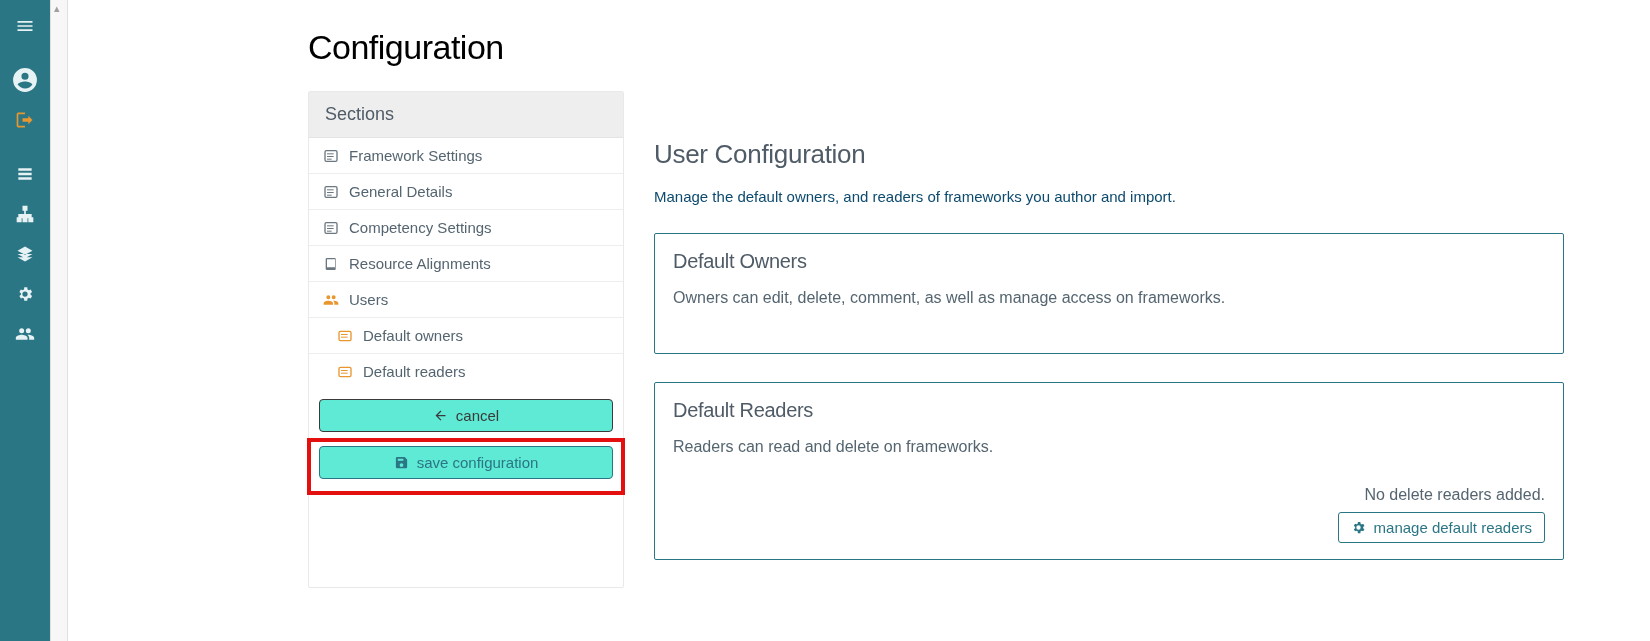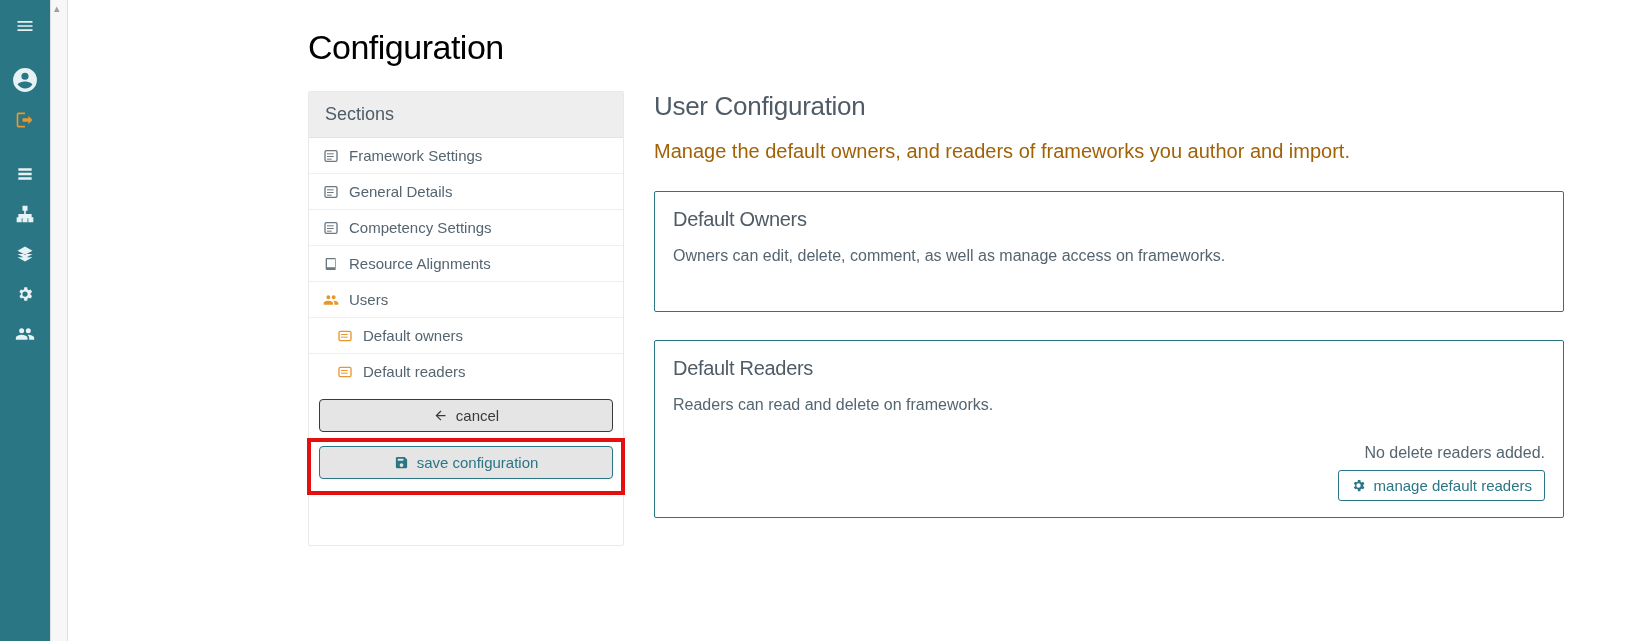--- a/index.html
+++ b/index.html
@@ -30,30 +30,30 @@
   .panel-header { background: #eeeeee; padding: 12px 16px; font-size: 18px; color: #4f5b66; font-weight: 500; border-bottom: 1px solid #e3e3e3;}
   .panel-list { list-style: none; }
   .panel-list li { padding: 9px 14px; border-bottom: 1px solid #eeeeee; display: flex; align-items: center; gap: 10px; font-size: 15px; color: #556570; cursor: pointer; }
   .panel-list li.sub { padding-left: 28px; }
   .panel-list li:last-of-type { border-bottom: none; }
   .panel-list .mi-icon { width: 16px; height: 16px; display:inline-flex; align-items:center; justify-content:center; }
   .panel-list .mi-icon svg { width: 16px; height: 16px; fill: #6c777f; }
   .panel-list .mi-icon.accent svg { fill: #e8972e; }
 
   .btn-row { padding: 10px 10px; }
-  .btn { width: 100%; padding: 7px 0; border-radius: 4px; font-size: 15px; display: flex; align-items: center; justify-content: center; gap: 8px; cursor: pointer; background: #e5e5e5; }
+  .btn { width: 100%; padding: 7px 0; border-radius: 4px; font-size: 15px; display: flex; align-items: center; justify-content: center; gap: 8px; cursor: pointer; background: #5eead4; }
   .btn.cancel { border: 1px solid #3a3a3a; color: #3a3a3a; }
   .btn.save { border: 1px solid #2b7685; color: #2b7685; }
   .btn svg { width: 15px; height: 15px; fill: currentColor; }
   .highlight { outline: 4px solid #e41010; outline-offset: -2px; padding: 6px 10px 14px 10px; margin-top: -2px; position: relative; }
 
   
-  .right { flex: 1; max-width: 910px; }
+  .right { flex: 1; max-width: 910px; margin-top: 48px; }
   .right h2 { font-size: 26px; font-weight: 400; color: #4f5b66; margin-bottom: 18px; letter-spacing: -0.3px;}
-  .right p.desc { font-size: 20px; color: #a16207; margin-bottom: 28px; }
+  .right p.desc { font-size: 15px; color: #0c4a6e; margin-bottom: 28px; }
   .card { border: 1px solid #2b7685; border-radius: 2px; padding: 16px 18px 16px 18px; margin-bottom: 28px; }
   .card h3 { font-size: 20px; font-weight: 500; color: #4f5b66; margin-bottom: 16px; letter-spacing: -0.3px;}
   .card p { font-size: 16px; color: #556570; margin-bottom: 30px; }
   .card .footer-row { text-align: right; }
   .card .footer-row .empty-msg { font-size: 16px; color: #556570; margin-bottom: 8px; }
   .card .manage-btn { display: inline-flex; align-items: center; gap: 8px; border: 1px solid #2b7685; color: #2b7685; background: #fff; padding: 6px 12px; font-size: 15px; border-radius: 3px; cursor: pointer; }
   .card .manage-btn svg { width: 15px; height: 15px; fill: currentColor; }
 </style>
 </head>
 <body>

